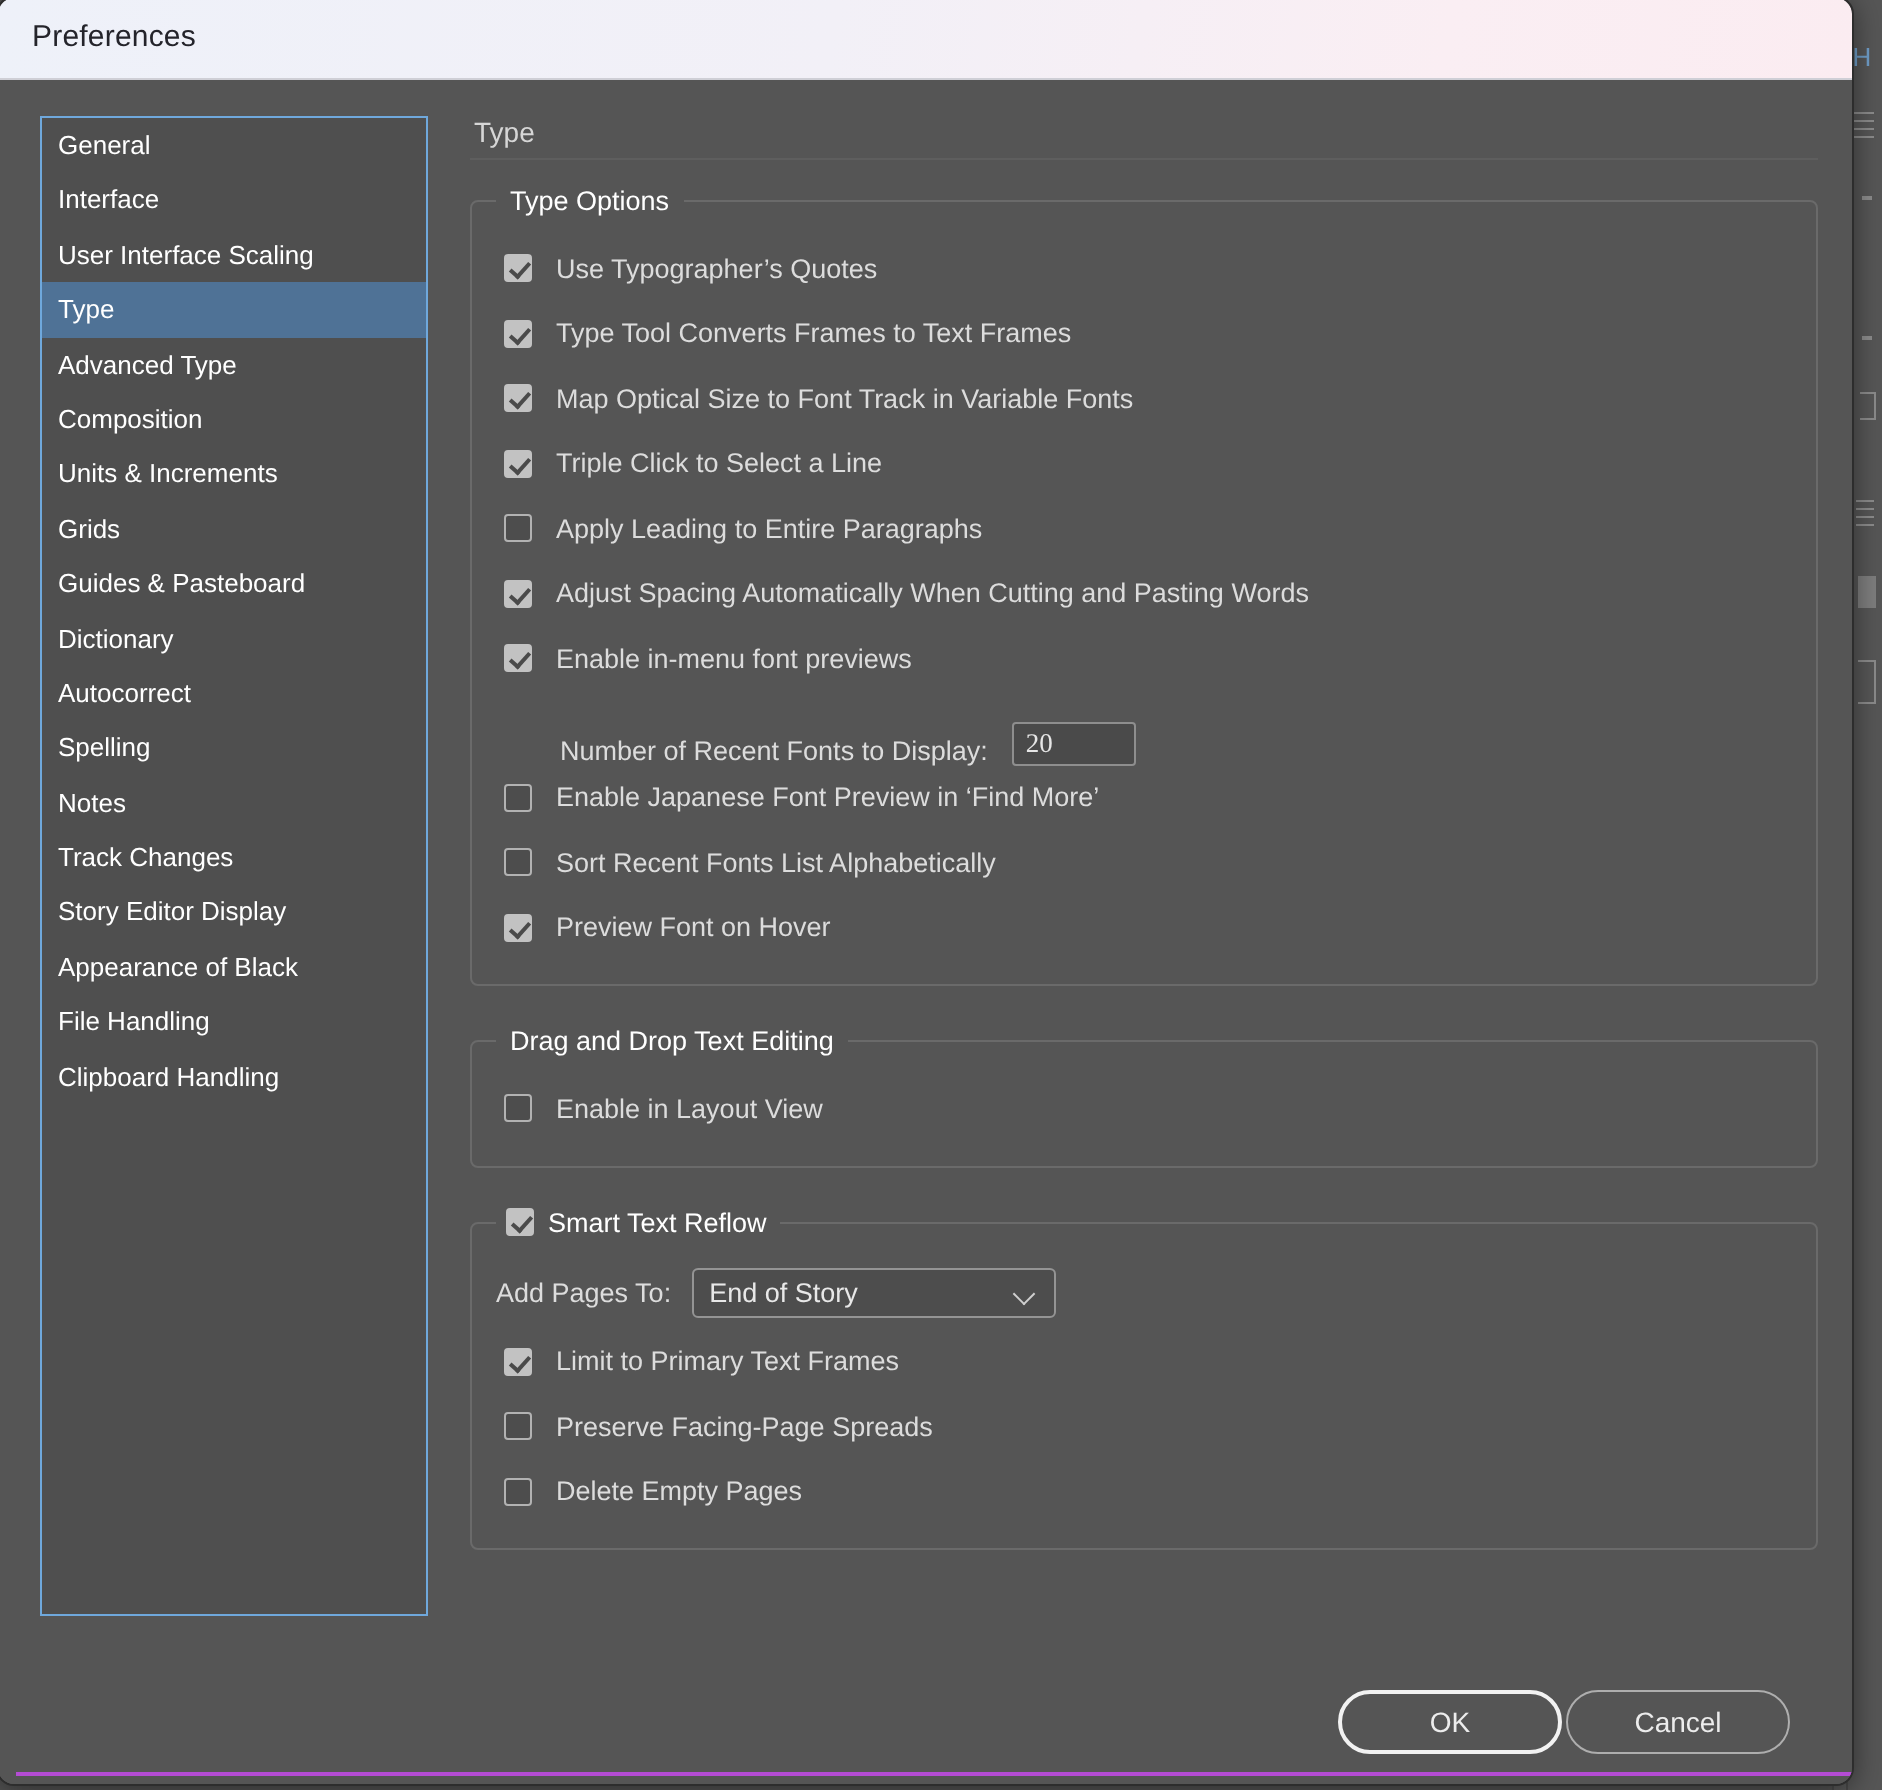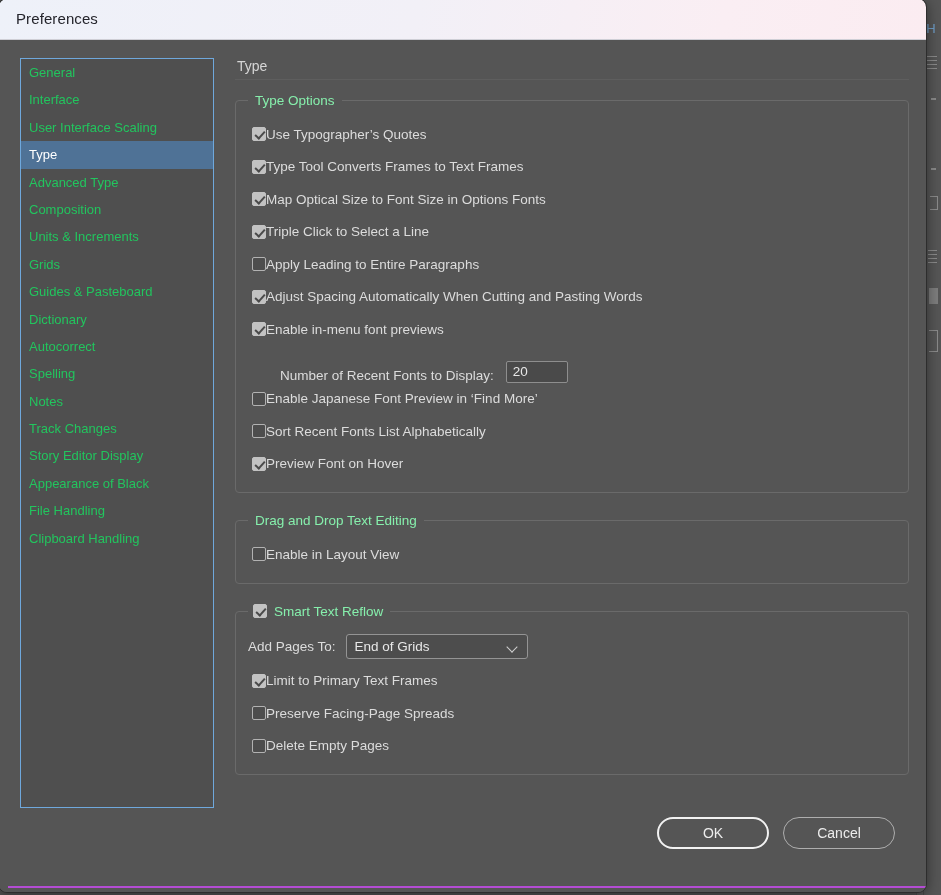--- a/index.html
+++ b/index.html
@@ -108,21 +108,21 @@
     background: #4f4f4f;
     border: 1px solid #6fa8dc;
     box-sizing: border-box;
     overflow: hidden;
   }
   .side-item {
     height: 27.4px;
     line-height: 27.4px;
     padding-left: 8px;
     font-size: 13px;
-    color: #22c55e;
+    color: #ffffff;
     white-space: nowrap;
     box-sizing: border-box;
   }
   .side-item.selected {
     background: #4f7296;
     color: #ffffff;
   }
 
   
   #content {
@@ -149,21 +149,21 @@
     border: 1px solid #6a6a6a;
     border-radius: 4px;
     margin: 0 0 20px 0;
     padding: 10px 0 12px 0;
     box-sizing: border-box;
   }
   fieldset.group > legend {
     padding: 0 7px;
     margin-left: 12px;
     font-size: 13.5px;
-    color: #86efac;
+    color: #ffffff;
   }
   fieldset.group > legend.with-check {
     display: flex;
     align-items: center;
     gap: 7px;
     padding: 0 7px 0 5px;
   }
 
   
   .check-row {
@@ -193,21 +193,21 @@
     position: absolute;
     left: 3.5px;
     top: 1px;
     width: 4px;
     height: 8px;
     border: solid #4a4a4a;
     border-width: 0 2px 2px 0;
     transform: rotate(42deg);
   }
   .check-label {
-    margin-left: 0;
+    margin-left: 12px;
     font-size: 13.5px;
     color: #dcdcdc;
     white-space: nowrap;
   }
 
   
   .field-row {
     display: flex;
     align-items: flex-end;
     height: 37px;
@@ -219,21 +219,21 @@
     white-space: nowrap;
   }
   .num-input {
     margin-left: 12px;
     width: 62px;
     height: 22px;
     background: #4a4a4a;
     border: 1px solid #8e8e8e;
     border-radius: 2px;
     color: #e6e6e6;
-    font-family: Liberation Sans, sans-serif;
+    font-family: Liberation Serif, serif;
     font-size: 13.5px;
     padding: 0 6px;
     box-sizing: border-box;
     outline: none;
   }
 
   
   .select-row {
     display: flex;
     align-items: center;
@@ -279,23 +279,23 @@
     height: 7px;
     border: solid #cfcfcf;
     border-width: 0 1.6px 1.6px 0;
     transform: rotate(45deg);
   }
 
   
   #footer {
     position: absolute;
     right: 31px;
-    bottom: 43px;
-    display: flex;
-    gap: 14px;
+    bottom: 15px;
+    display: flex;
+    gap: 2px;
   }
   .btn {
     width: 112px;
     height: 32px;
     border-radius: 16px;
     background: #555555;
     color: #ececec;
     font-family: "Liberation Sans", sans-serif;
     font-size: 14px;
     cursor: default;
@@ -366,21 +366,21 @@
             <div class="check-row">
               <span class="cb on"></span>
               <span class="check-label">Use Typographer’s Quotes</span>
             </div>
             <div class="check-row">
               <span class="cb on"></span>
               <span class="check-label">Type Tool Converts Frames to Text Frames</span>
             </div>
             <div class="check-row">
               <span class="cb on"></span>
-              <span class="check-label">Map Optical Size to Font Size in Options Fonts</span>
+              <span class="check-label">Map Optical Size to Font Track in Variable Fonts</span>
             </div>
             <div class="check-row">
               <span class="cb on"></span>
               <span class="check-label">Triple Click to Select a Line</span>
             </div>
             <div class="check-row">
               <span class="cb off"></span>
               <span class="check-label">Apply Leading to Entire Paragraphs</span>
             </div>
             <div class="check-row">
@@ -426,21 +426,21 @@
 
       <fieldset class="group">
         <legend class="with-check">
           <span class="cb on" id="reflow-cb"></span>
           <span>Smart Text Reflow</span>
         </legend>
 
         <div class="select-row">
           <span class="select-label">Add Pages To:</span>
           <div class="select-box">
-            <span class="select-value">End of Grids</span>
+            <span class="select-value">End of Story</span>
             <span class="chev"></span>
           </div>
         </div>
 
         <div id="reflow-list">
             <div class="check-row">
               <span class="cb on"></span>
               <span class="check-label">Limit to Primary Text Frames</span>
             </div>
             <div class="check-row">

